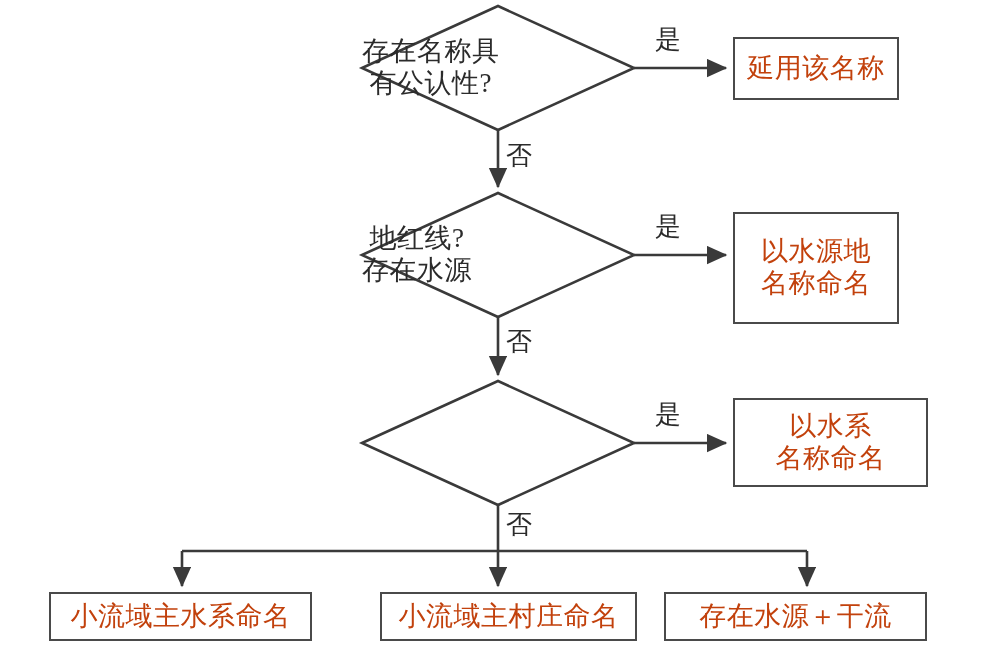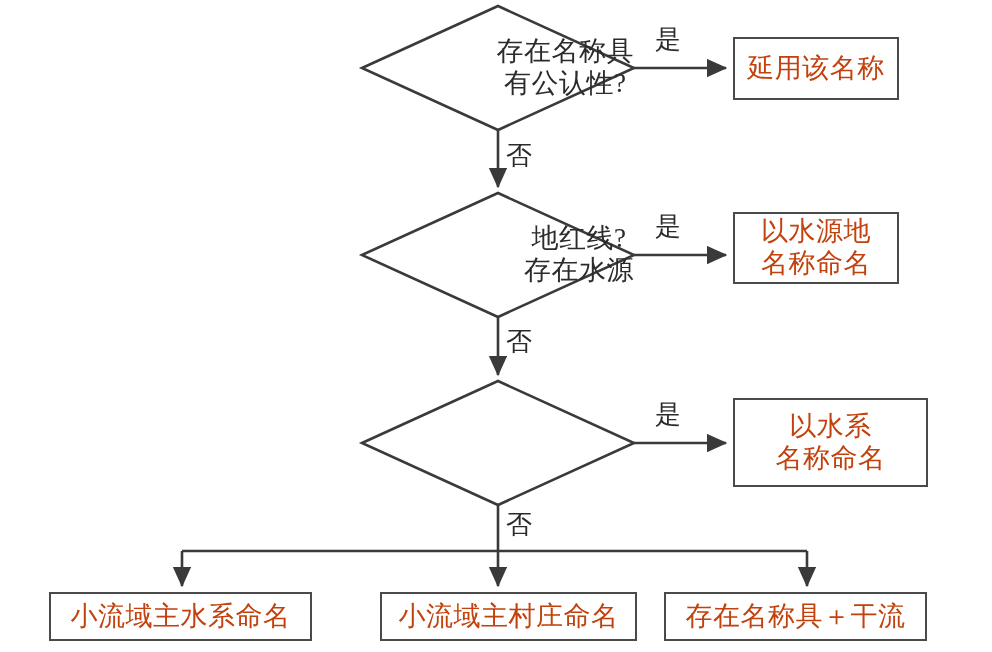--- a/index.html
+++ b/index.html
@@ -46,21 +46,21 @@
     position: absolute;
   }
   .decision-label {
     position: absolute;
     left: 0;
     top: 0;
     width: 100%;
     height: 100%;
     display: flex;
     align-items: center;
-    justify-content: flex-end;
+    justify-content: flex-start;
     text-align: center;
     font-size: 27px;
     line-height: 1.18;
     color: #2b2b2b;
     letter-spacing: 0.5px;
     pointer-events: none;
   }
   .edge-label {
     position: absolute;
     font-size: 26px;
@@ -121,21 +121,21 @@
     </div>
   </div>
 
 
   <div class="node process" style="left:733px; top:37px; width:166px; height:63px;">
     <div>
       <div>延用该名称</div>
     </div>
   </div>
 
-  <div class="node process" style="left:733px; top:212px; width:166px; height:72px;">
+  <div class="node process" style="left:733px; top:212px; width:166px; height:112px;">
     <div>
       <div>以水源地</div>
       <div>名称命名</div>
     </div>
   </div>
 
   <div class="node process" style="left:733px; top:398px; width:195px; height:89px;">
     <div>
       <div>以水系</div>
       <div>名称命名</div>
@@ -144,21 +144,21 @@
 
   <div class="node process" style="left:49px; top:592px; width:263px; height:49px;">
     <div>小流域主水系命名</div>
   </div>
 
   <div class="node process" style="left:380px; top:592px; width:257px; height:49px;">
     <div>小流域主村庄命名</div>
   </div>
 
   <div class="node process" style="left:664px; top:592px; width:263px; height:49px;">
-    <div>存在名称具＋干流</div>
+    <div>存在水源＋干流</div>
   </div>
 
   <div class="edge-label" style="left:655px; top:27px;">是</div>
   <div class="edge-label" style="left:655px; top:214px;">是</div>
   <div class="edge-label" style="left:655px; top:402px;">是</div>
 
   <div class="edge-label" style="left:506px; top:143px;">否</div>
   <div class="edge-label" style="left:506px; top:329px;">否</div>
   <div class="edge-label" style="left:506px; top:512px;">否</div>
 

